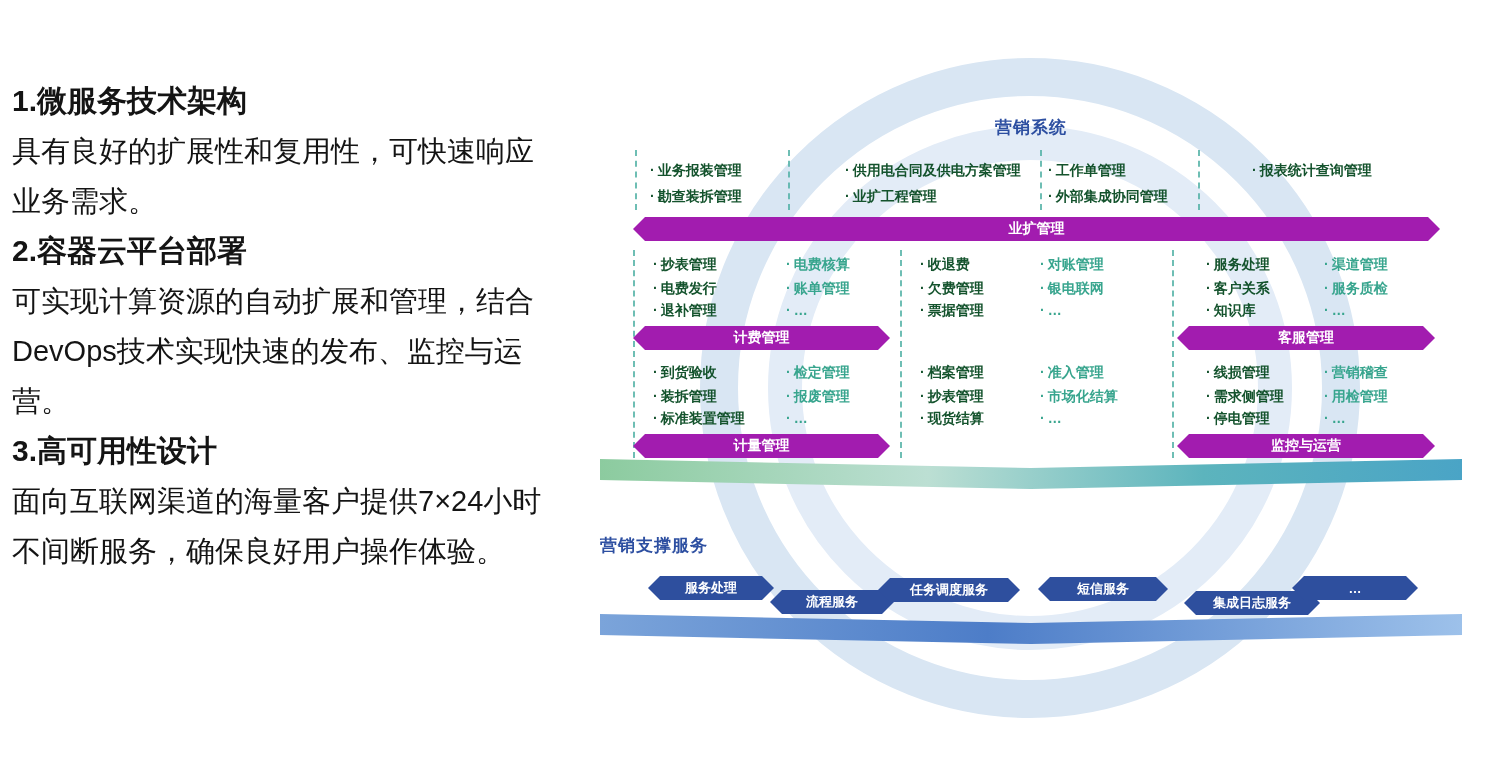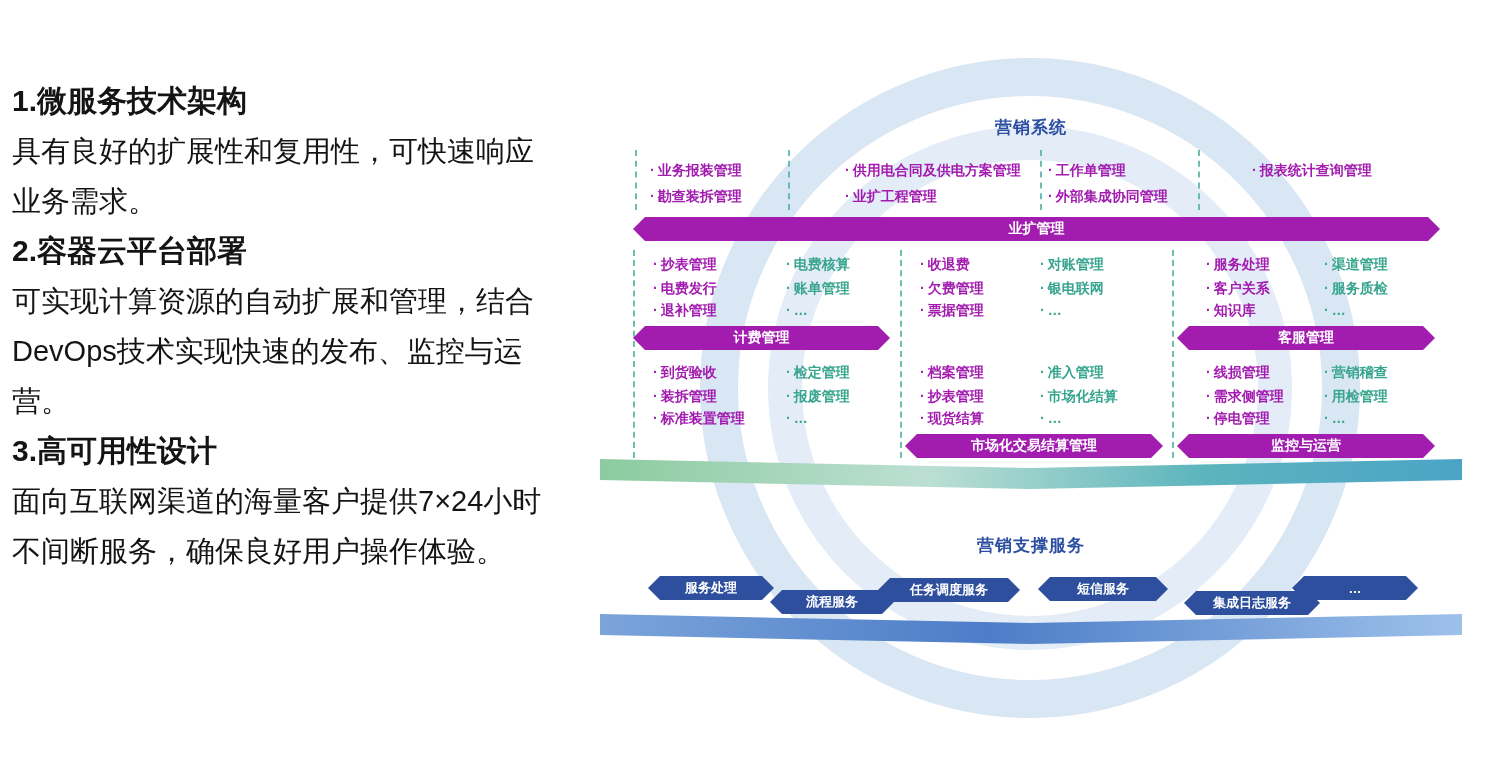--- a/index.html
+++ b/index.html
@@ -18,26 +18,26 @@
 
   
   .diagram { position:absolute; left:600px; top:0; width:887px; height:767px; }
 
   .ring { position:absolute; border-radius:50%; }
   .ring-outer { left:100px; top:58px;  width:660px; height:660px; border:38px solid #d9e6f3; }
   .ring-inner { left:168px; top:126px; width:524px; height:524px; border:34px solid #e3ecf7; }
 
   .dtitle { position:absolute; left:0; top:116px; width:862px; text-align:center;
     font-size:17px; font-weight:700; color:#2d4fa1; letter-spacing:1px; }
-  .stitle { position:absolute; left:0; top:534px; width:862px; text-align:center;
+  .stitle { position:absolute; left:0; top:534px; width:862px; 
     font-size:17px; font-weight:700; color:#2d4fa1; letter-spacing:1px; }
 
   .vdash { position:absolute; width:0; border-left:2px dashed #55b3a8; opacity:.85; }
 
-  .item { position:absolute; font-size:14px; font-weight:700; color:#a21caf; white-space:nowrap; }
+  .item { position:absolute; font-size:14px; font-weight:700; color:#14532d; white-space:nowrap; }
   .item::before { content:"·"; margin-right:3px; }
   .item.alt { color:#38a58e; }
 
   .hex { position:absolute; height:24px; display:flex; align-items:center; justify-content:center;
     color:#fff; font-size:14px; font-weight:700; white-space:nowrap;
     clip-path:polygon(0 50%, 12px 0, calc(100% - 12px) 0, 100% 50%, calc(100% - 12px) 100%, 12px 100%); }
   .hex.teal { background:#a21caf; }
   .hex.blue { background:#2e4f9e; font-size:13px; }
 
   .band { position:absolute; left:0; width:862px; height:30px;
@@ -109,28 +109,28 @@
     <div class="item alt" style="left:724px;top:280px">服务质检</div>
     <div class="item alt" style="left:724px;top:302px">…</div>
     <div class="hex teal" style="left:577px;top:326px;width:258px">客服管理</div>
 
     <div class="item" style="left:53px;top:364px">到货验收</div>
     <div class="item" style="left:53px;top:388px">装拆管理</div>
     <div class="item" style="left:53px;top:410px">标准装置管理</div>
     <div class="item alt" style="left:186px;top:364px">检定管理</div>
     <div class="item alt" style="left:186px;top:388px">报废管理</div>
     <div class="item alt" style="left:186px;top:410px">…</div>
+    <div class="hex teal" style="left:33px;top:434px;width:257px">计量管理</div>
 
     <div class="item" style="left:320px;top:364px">档案管理</div>
     <div class="item" style="left:320px;top:388px">抄表管理</div>
     <div class="item" style="left:320px;top:410px">现货结算</div>
     <div class="item alt" style="left:440px;top:364px">准入管理</div>
     <div class="item alt" style="left:440px;top:388px">市场化结算</div>
     <div class="item alt" style="left:440px;top:410px">…</div>
-    <div class="hex teal" style="left:305px;top:434px;width:258px">市场化交易结算管理</div>
 
     <div class="item" style="left:606px;top:364px">线损管理</div>
     <div class="item" style="left:606px;top:388px">需求侧管理</div>
     <div class="item" style="left:606px;top:410px">停电管理</div>
     <div class="item alt" style="left:724px;top:364px">营销稽查</div>
     <div class="item alt" style="left:724px;top:388px">用检管理</div>
     <div class="item alt" style="left:724px;top:410px">…</div>
     <div class="hex teal" style="left:577px;top:434px;width:258px">监控与运营</div>
 
     <div class="band band-green"></div>

